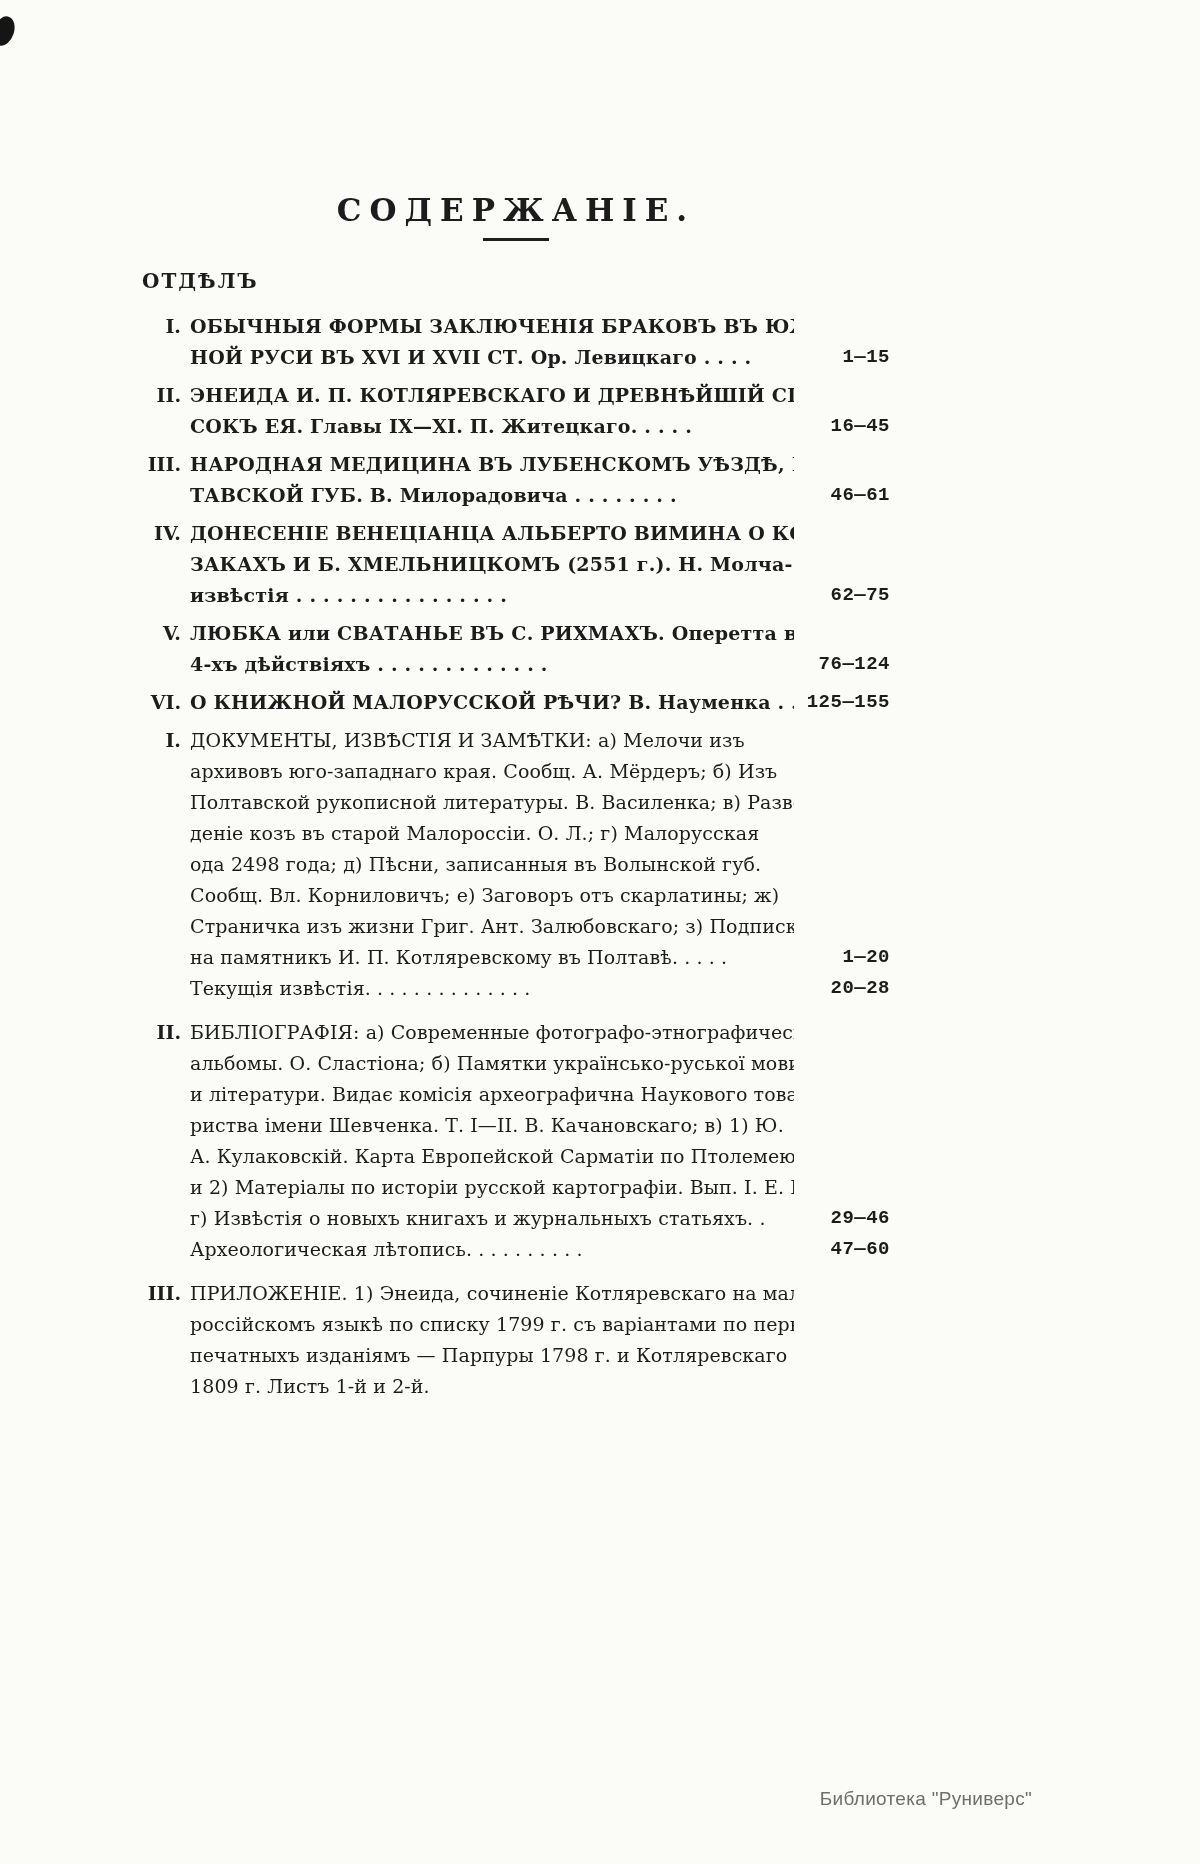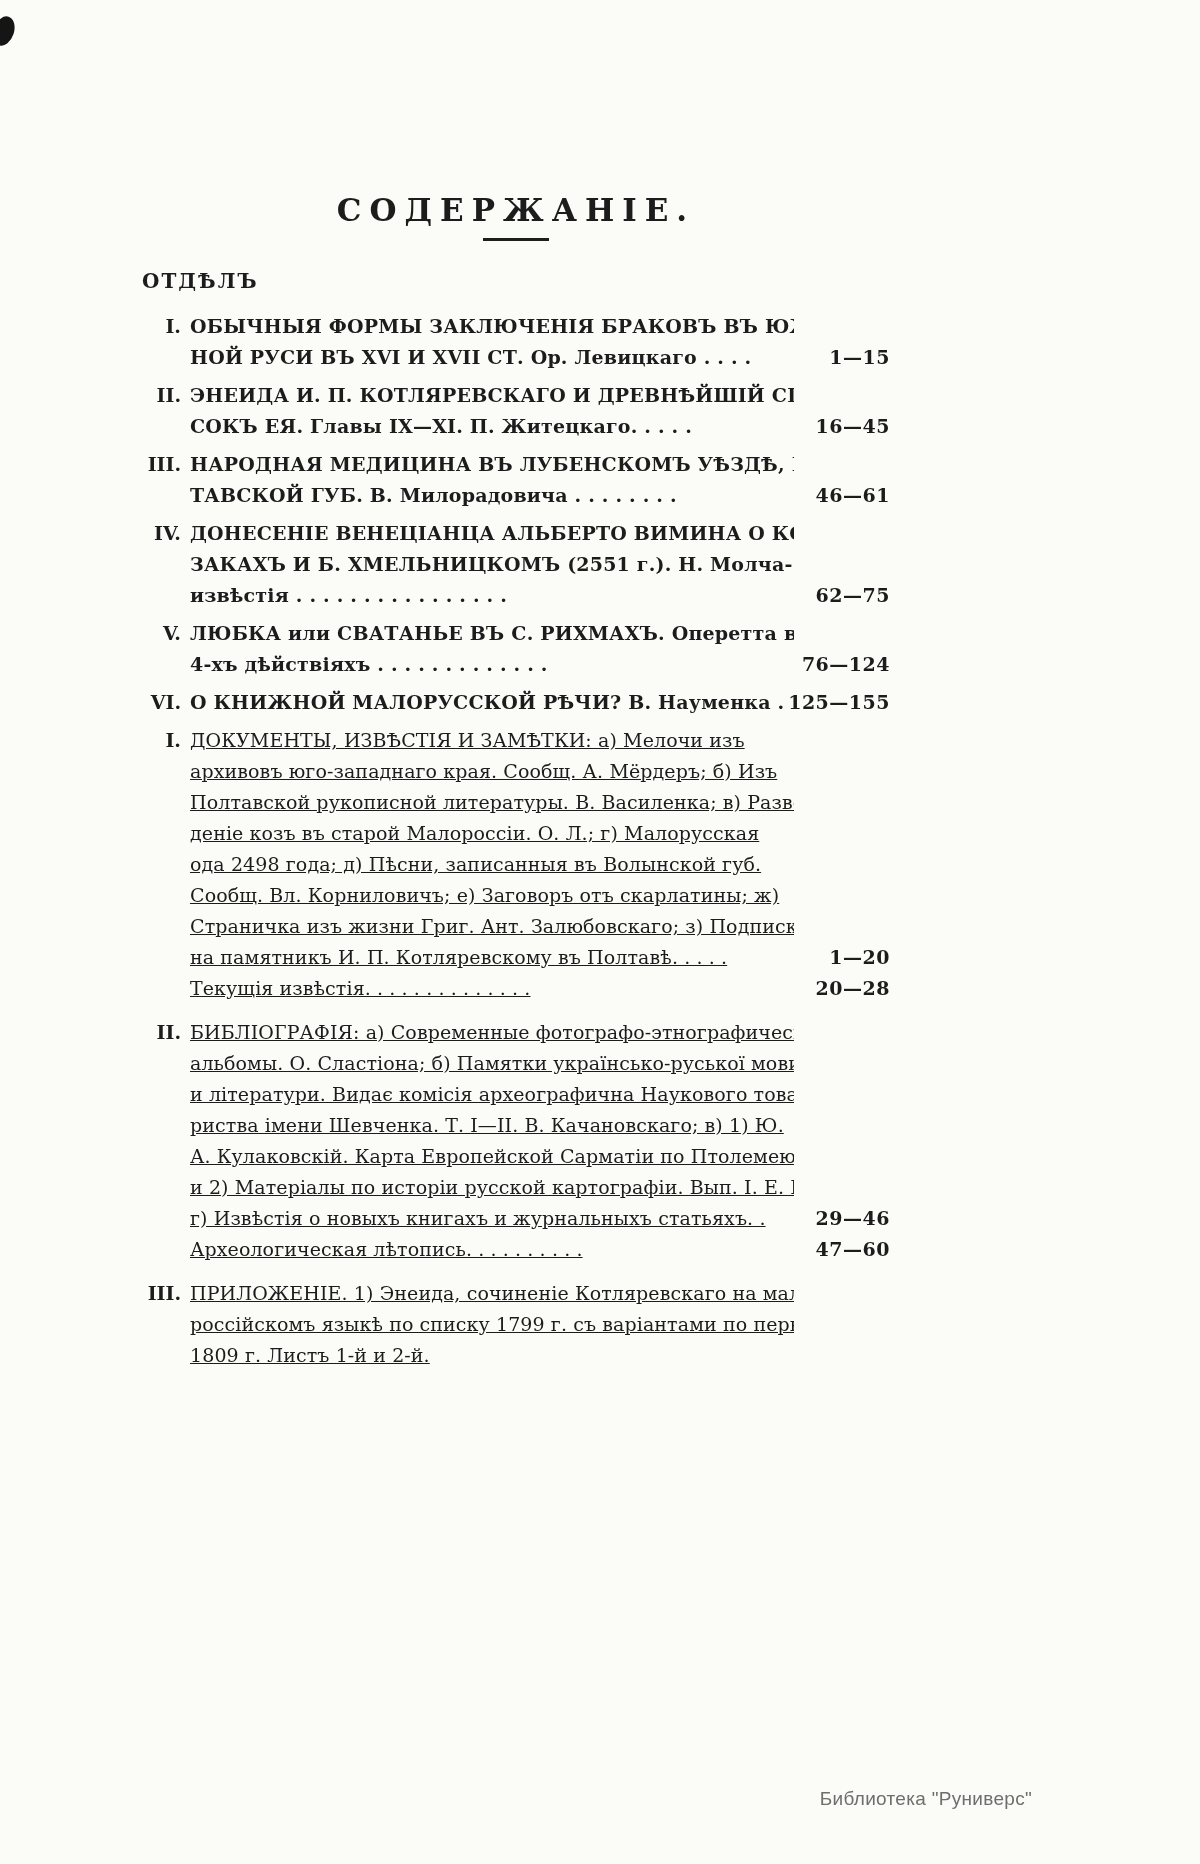--- a/index.html
+++ b/index.html
@@ -68,27 +68,28 @@
     font-size: 19px;
     line-height: 31px;
   }
   .line-text {
     flex: 1;
     white-space: nowrap;
     overflow: hidden;
     letter-spacing: 0.2px;
   }
   .sec-caps .line-text { font-weight: 700; }
-  .sec-body .line-text { font-weight: 400; letter-spacing: 0.1px; text-decoration: underline; }
+  .sec-body .line-text { font-weight: 400; letter-spacing: 0.1px; }
   .line-pages {
     flex: none;
     min-width: 96px;
     text-align: right;
     font-weight: 700;
     letter-spacing: 0.5px;
+    font-family: Liberation Mono, monospace;
   }
   .watermark {
     position: absolute;
     right: 168px;
     bottom: 54px;
     font-family: "Liberation Sans", sans-serif;
     font-size: 19px;
     color: #6e6e6e;
     letter-spacing: 0.3px;
   }
@@ -270,20 +271,24 @@
           <div class="entry-lines">
             <div class="line">
               <span class="line-text">ПРИЛОЖЕНІЕ. 1) Энеида, сочиненіе Котляревскаго на мало-</span>
               <span class="line-pages"></span>
             </div>
             <div class="line">
               <span class="line-text">россійскомъ языкѣ по списку 1799 г. съ варіантами по перво-</span>
               <span class="line-pages"></span>
             </div>
             <div class="line">
+              <span class="line-text">печатныхъ изданіямъ — Парпуры 1798 г. и Котляревскаго</span>
+              <span class="line-pages"></span>
+            </div>
+            <div class="line">
               <span class="line-text">1809 г. Листъ 1-й и 2-й.</span>
               <span class="line-pages"></span>
             </div>
           </div>
         </div>
       </div>
     </div>
 </main>
 
 <div class="watermark">Библиотека "Руниверс"</div>

